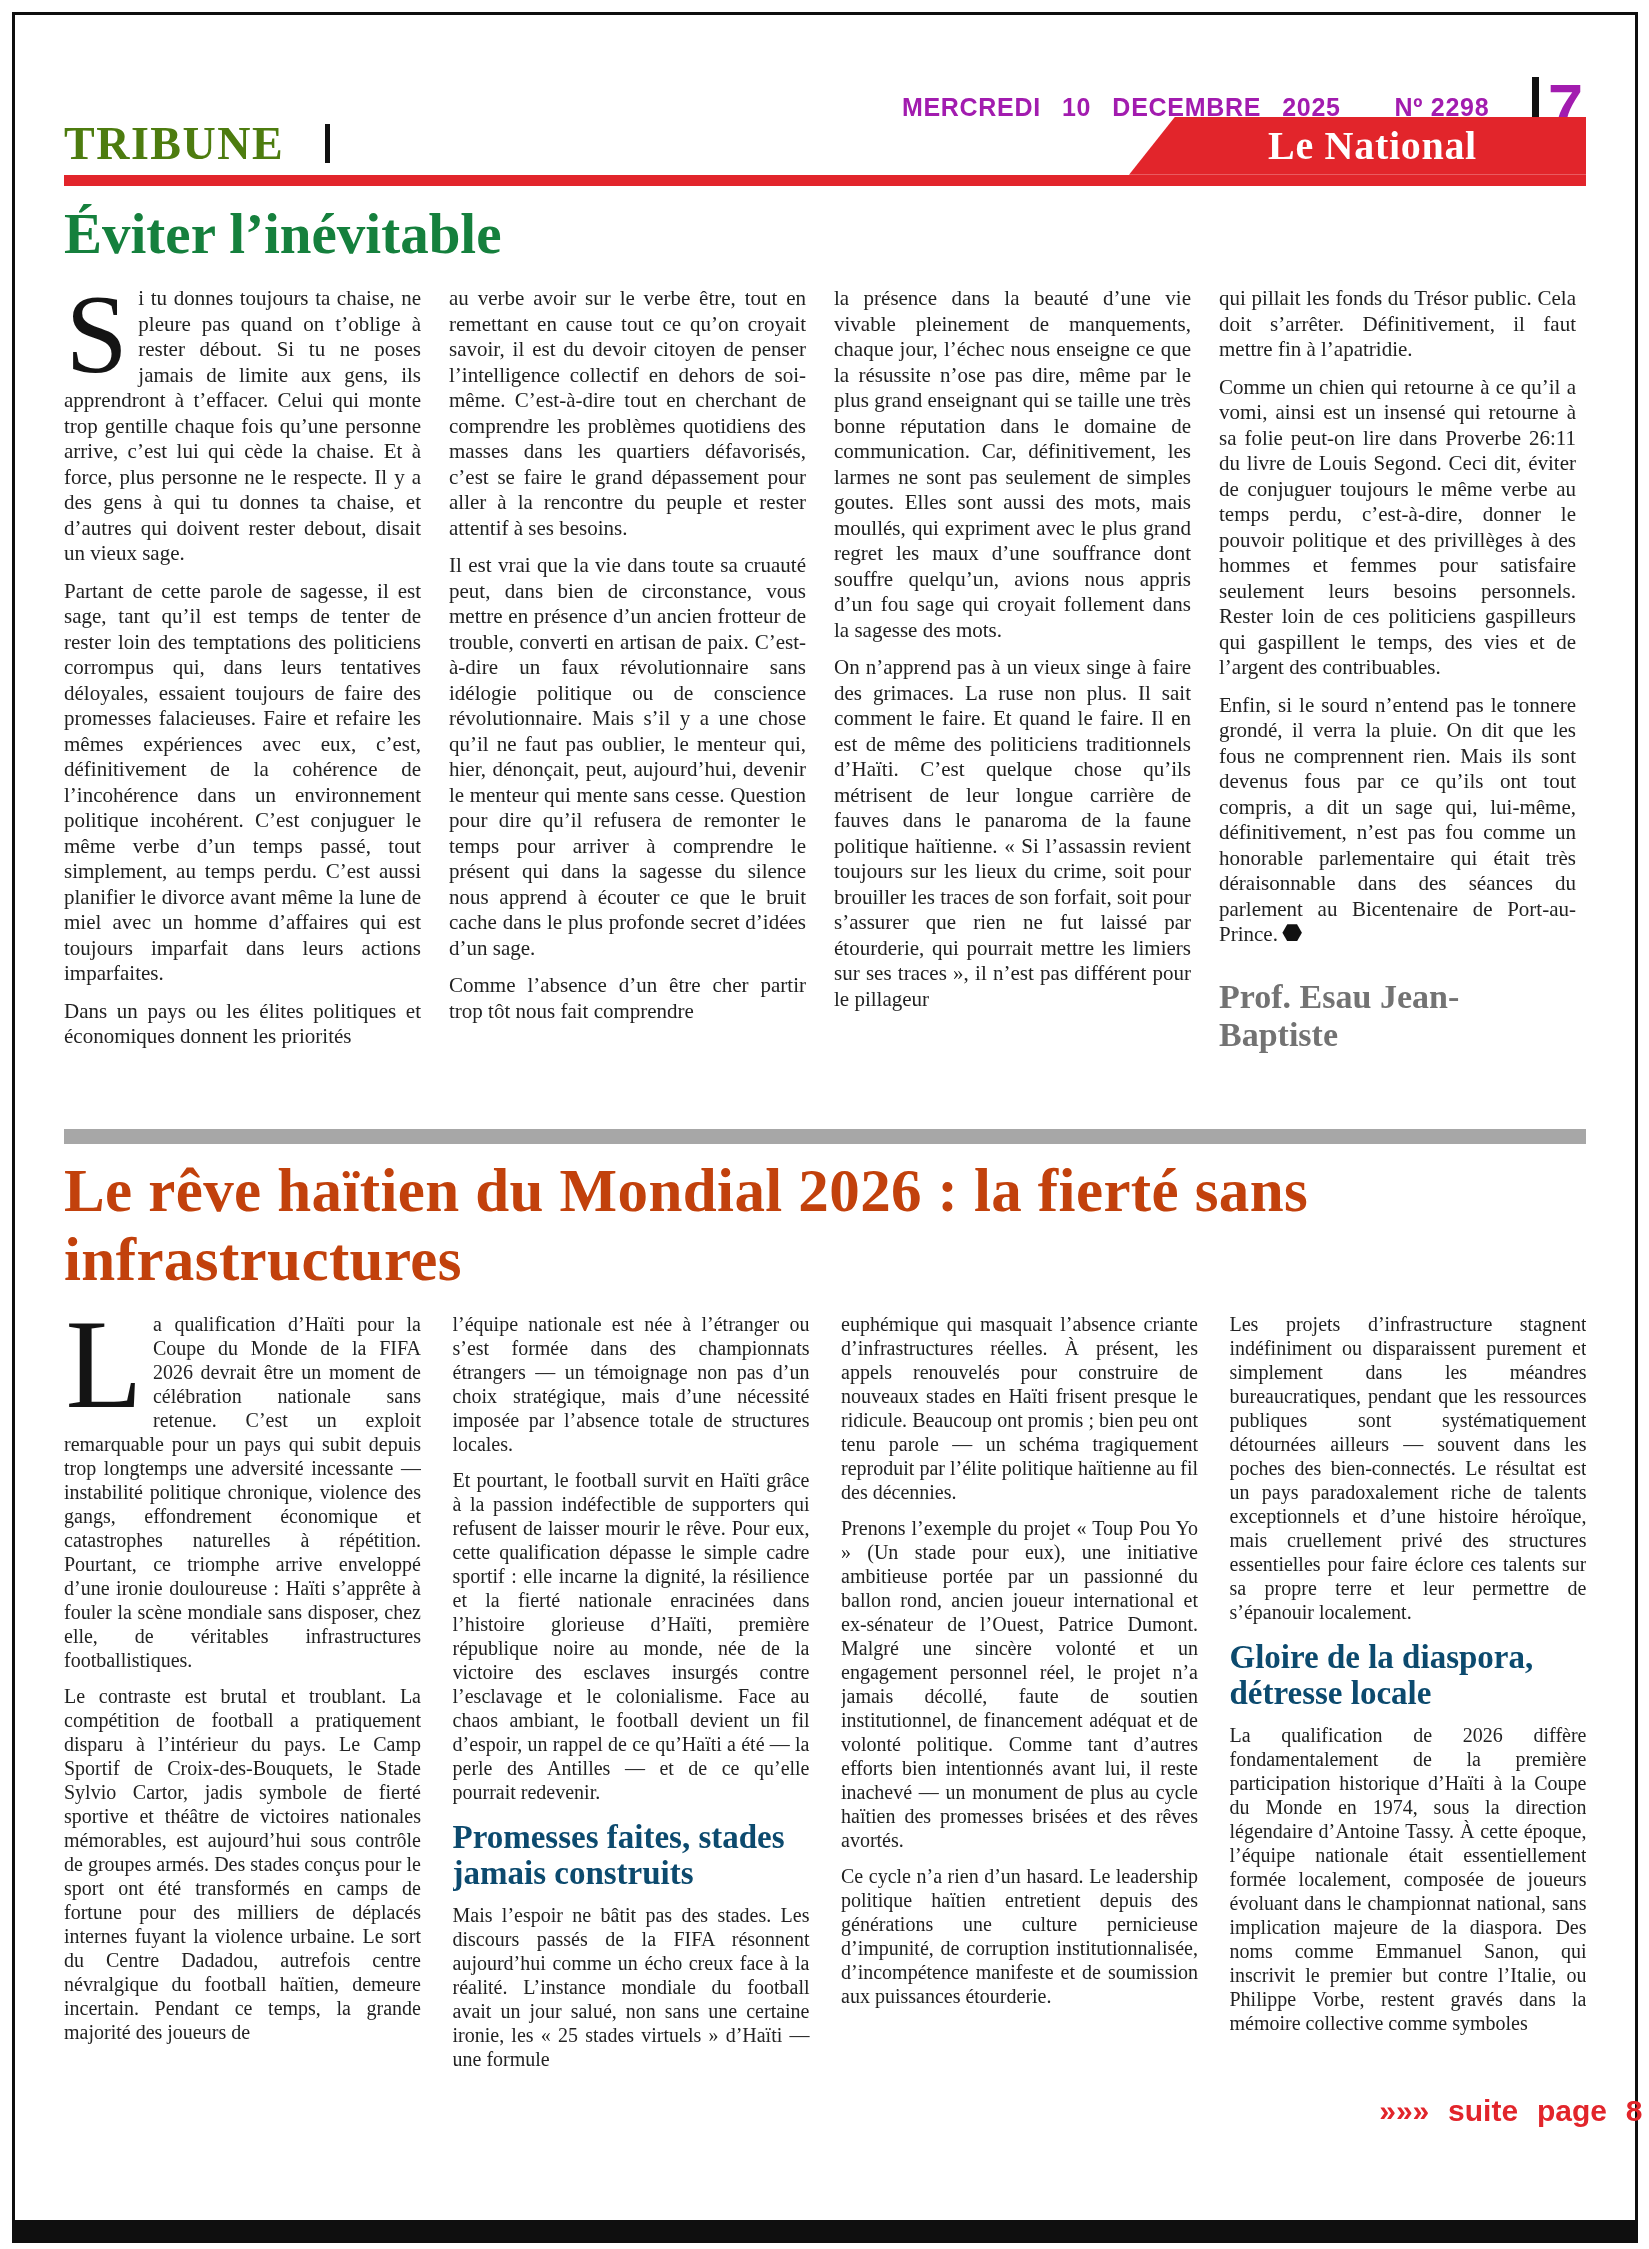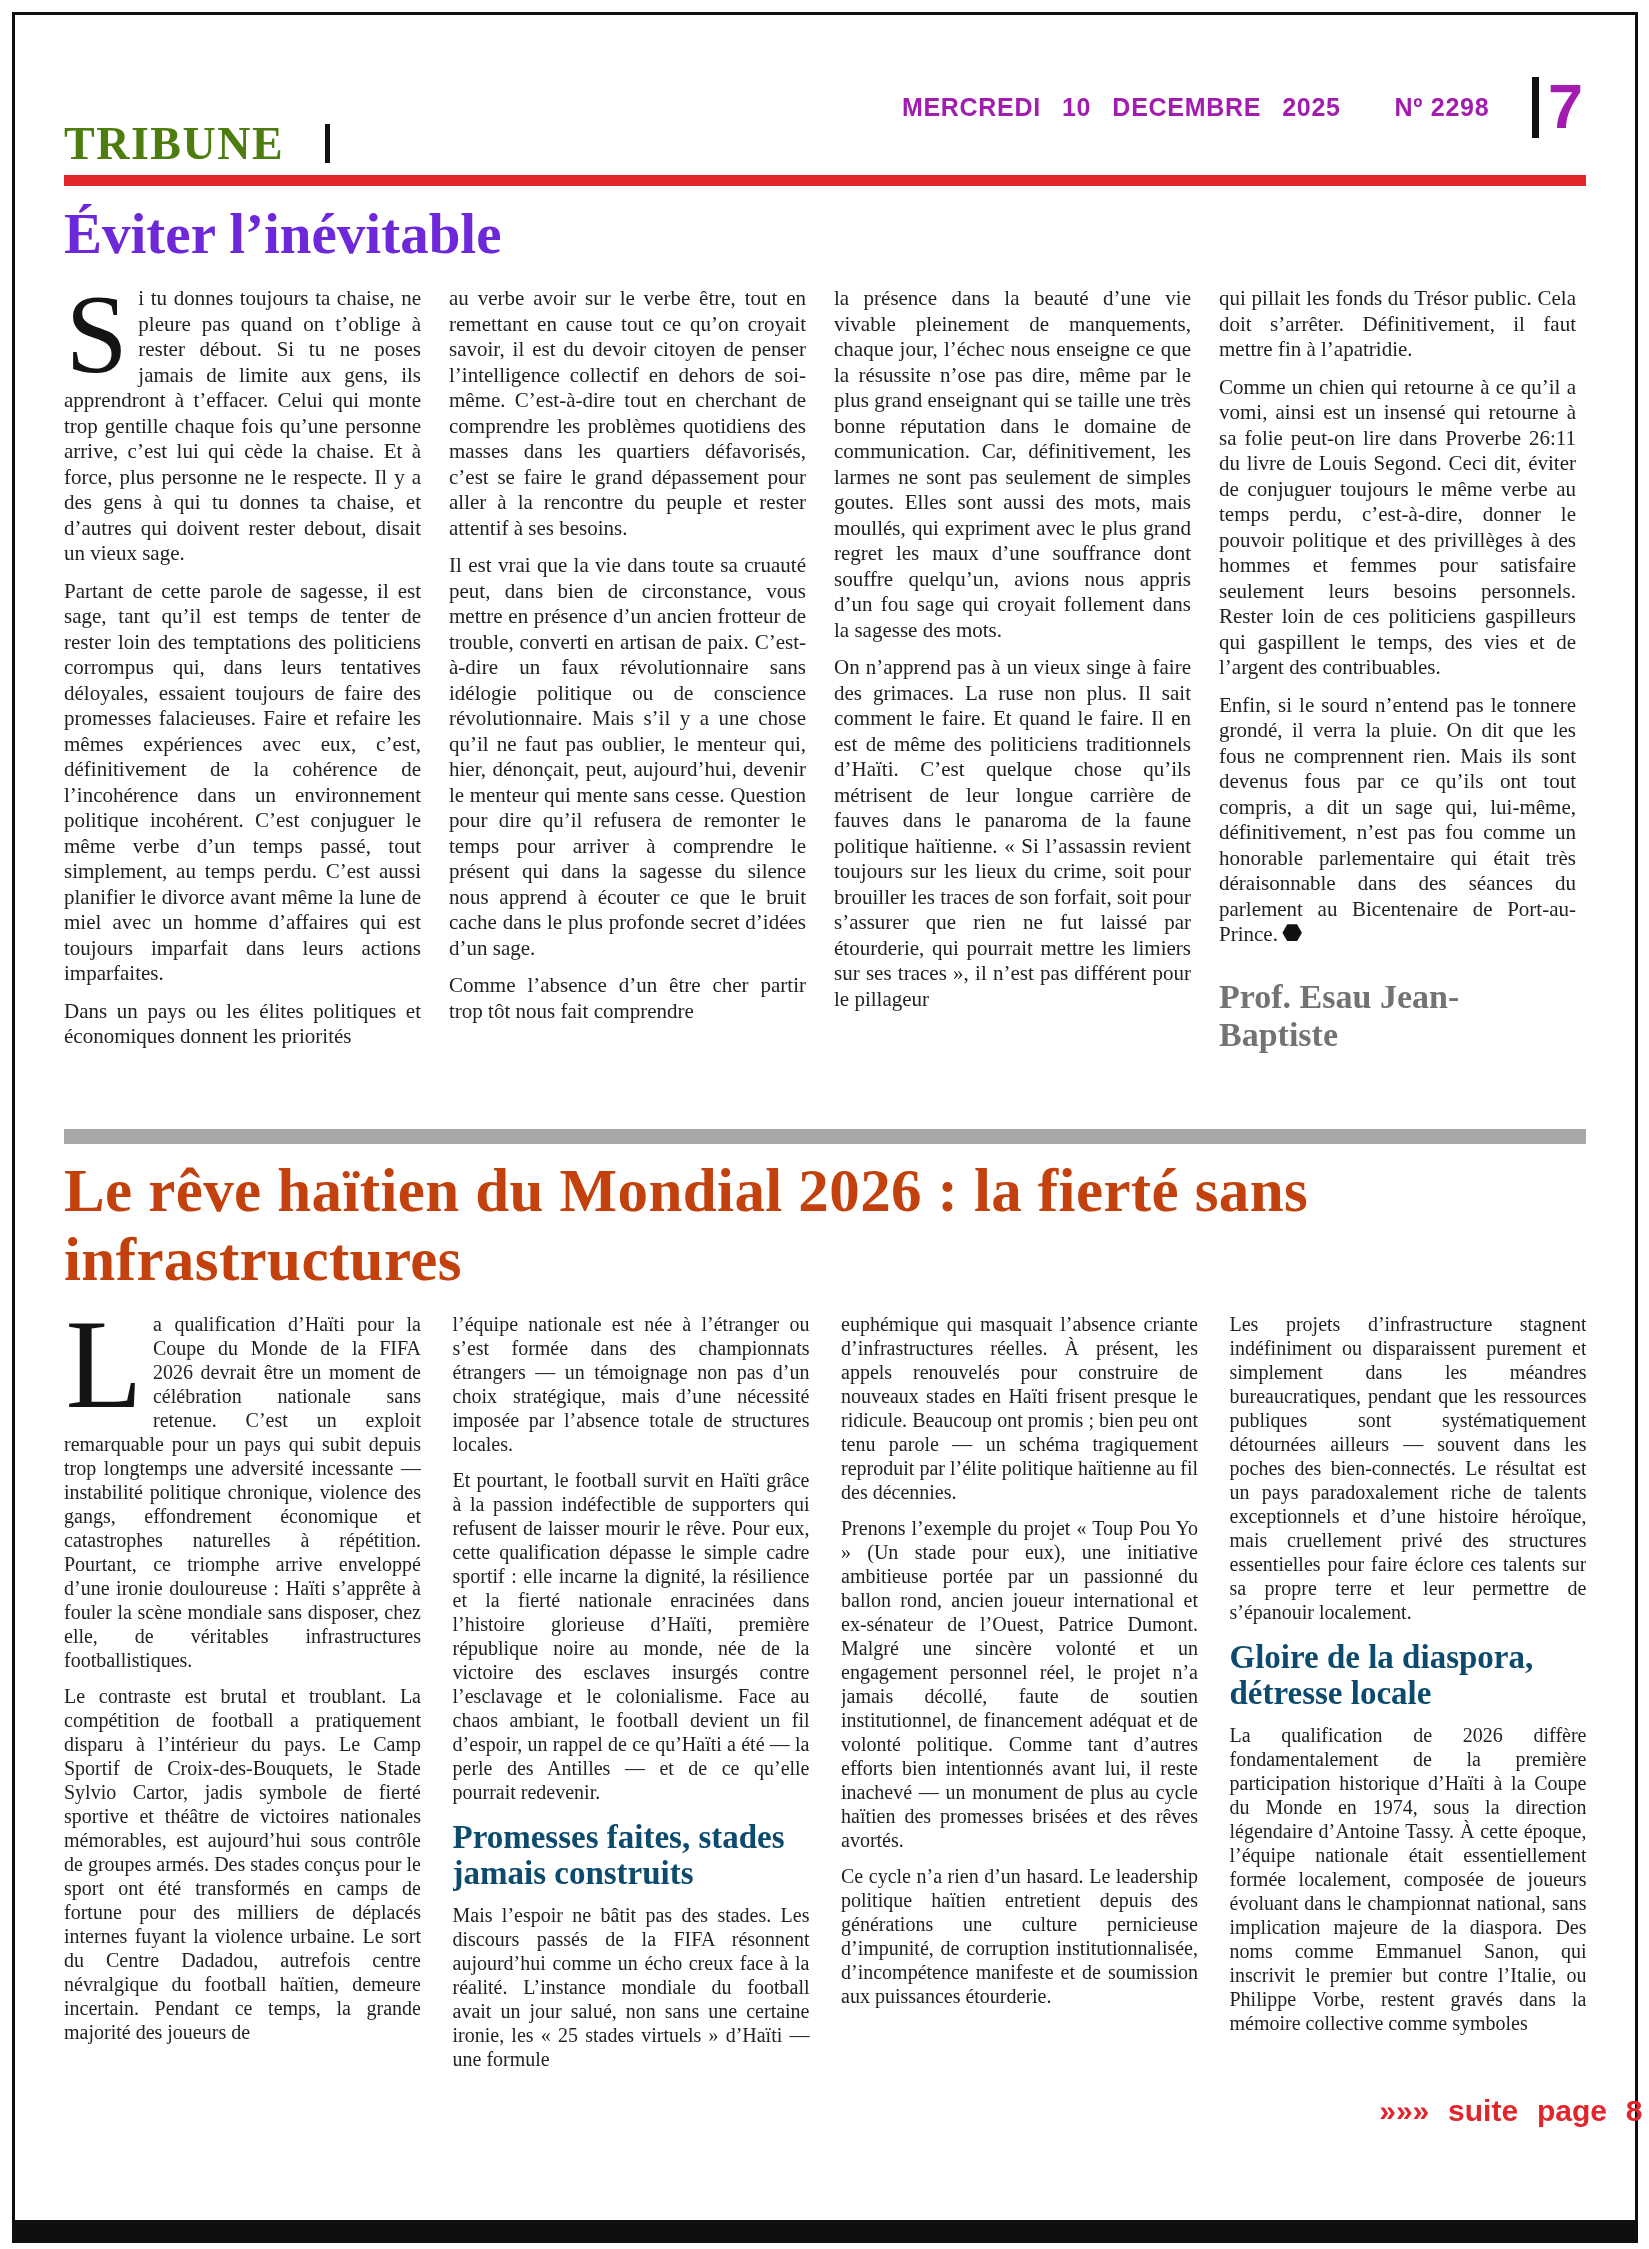--- a/index.html
+++ b/index.html
@@ -27,21 +27,21 @@
   .date{font-size:25px;letter-spacing:0.7px;word-spacing:13.5px;}
   .issue{font-size:25px;margin-left:54px;letter-spacing:0.7px;}
   .pageno-group{display:flex;align-items:flex-start;margin-left:43px;}
   .pageno-bar{width:6.7px;height:61px;background:#111;margin-right:9px;}
   .pageno{font-size:63px;line-height:0.95;}
   .brand-banner{position:absolute;right:0;bottom:11.2px;width:457px;height:58px;background:var(--accent-red);
     clip-path:polygon(46px 0,100% 0,100% 100%,0 100%);display:flex;align-items:center;justify-content:center;}
   .brand{color:#fff;font-size:40px;font-weight:bold;letter-spacing:0.7px;padding-left:30px;}
 
   
-  .article1-title{font-size:57px;font-weight:bold;margin:18px 0 0 0;line-height:1.05;color:#6d28d9;}
+  .article1-title{font-size:57px;font-weight:bold;margin:18px 0 0 0;line-height:1.05;color:#15803d;}
   .article2-title{font-size:61px;font-weight:bold;margin:13.5px 0 0 0;line-height:1.12;color:#c2410c;letter-spacing:0.4px;}
 
   .cols{display:flex;gap:31.5px;margin-top:22.5px;overflow:hidden;}
   .col{width:357px;min-width:357px;text-align:justify;overflow:hidden;}
   .cols.a1{height:826px;gap:28px;}
   .cols.a2{height:877px;margin-top:18px;}
 
   .para{font-size:21px;line-height:25.5px;margin:0 0 12px 0;}
   .a2 .para{font-size:20px;line-height:24px;}
   .para.dropcap::first-letter{float:left;font-size:112px;line-height:0.76;padding:6px 10.5px 0 1.5px;color:#141414;}
@@ -69,20 +69,23 @@
       <span class="section-name">TRIBUNE</span>
       <span class="section-bar"></span>
     </div>
     <div class="date-row">
       <span class="date">MERCREDI 10 DECEMBRE 2025</span>
       <span class="issue">Nº 2298</span>
       <span class="pageno-group">
         <span class="pageno-bar"></span>
         <span class="pageno">7</span>
       </span>
+    </div>
+    <div class="brand-banner">
+      <span class="brand">Le National</span>
     </div>
     <div class="red-rule"></div>
   </header>
 
   <h1 class="article1-title">Éviter l’inévitable</h1>
 
   <div class="cols a1">
     <div class="col">
         <p class="para dropcap">Si tu donnes toujours ta chaise, ne pleure pas quand on t’oblige à rester débout. Si tu ne poses jamais de limite aux gens, ils apprendront à t’effacer. Celui qui monte trop gentille chaque fois qu’une personne arrive, c’est lui qui cède la chaise. Et à force, plus personne ne le respecte. Il y a des gens à qui tu donnes ta chaise, et d’autres qui doivent rester debout, disait un vieux sage.</p>
         <p class="para">Partant de cette parole de sagesse, il est sage, tant qu’il est temps de tenter de rester loin des temptations des politiciens corrompus qui, dans leurs tentatives déloyales, essaient toujours de faire des promesses falacieuses. Faire et refaire les mêmes expériences avec eux, c’est, définitivement de la cohérence de l’incohérence dans un environnement politique incohérent.  C’est conjuguer le même verbe d’un temps passé, tout simplement, au temps perdu. C’est aussi planifier le divorce avant même la lune de miel avec un homme d’affaires qui est toujours imparfait dans leurs actions imparfaites.</p>

